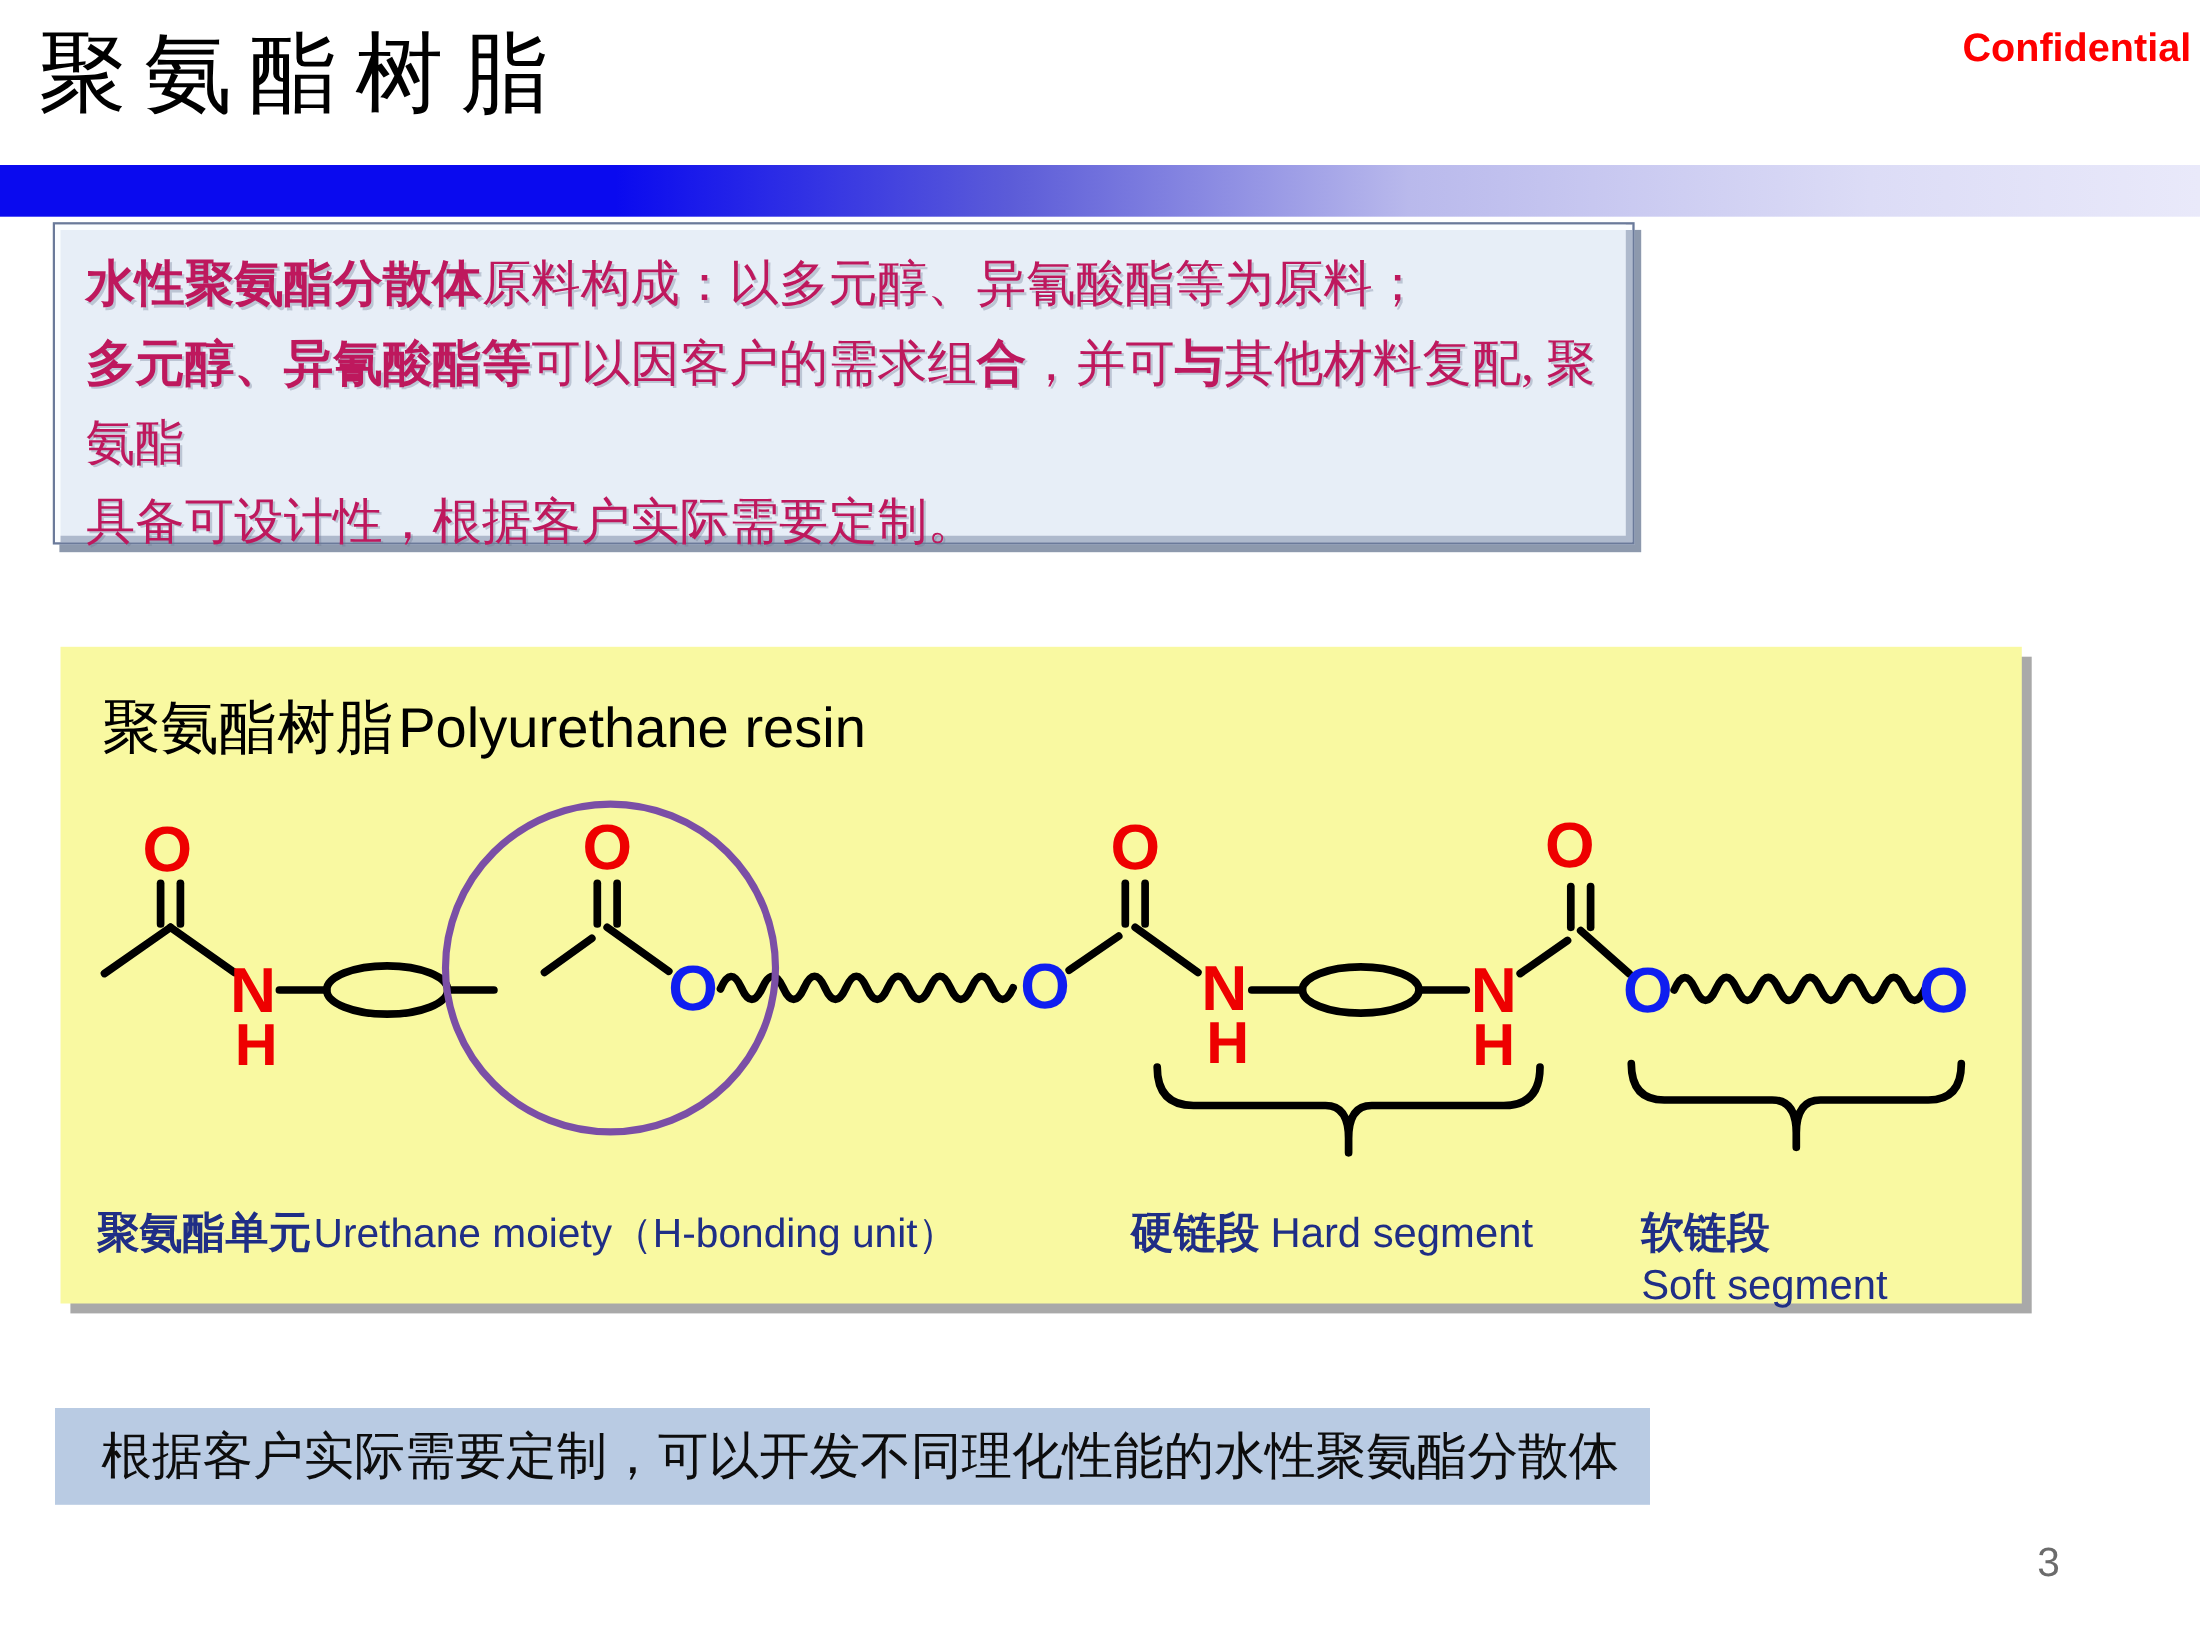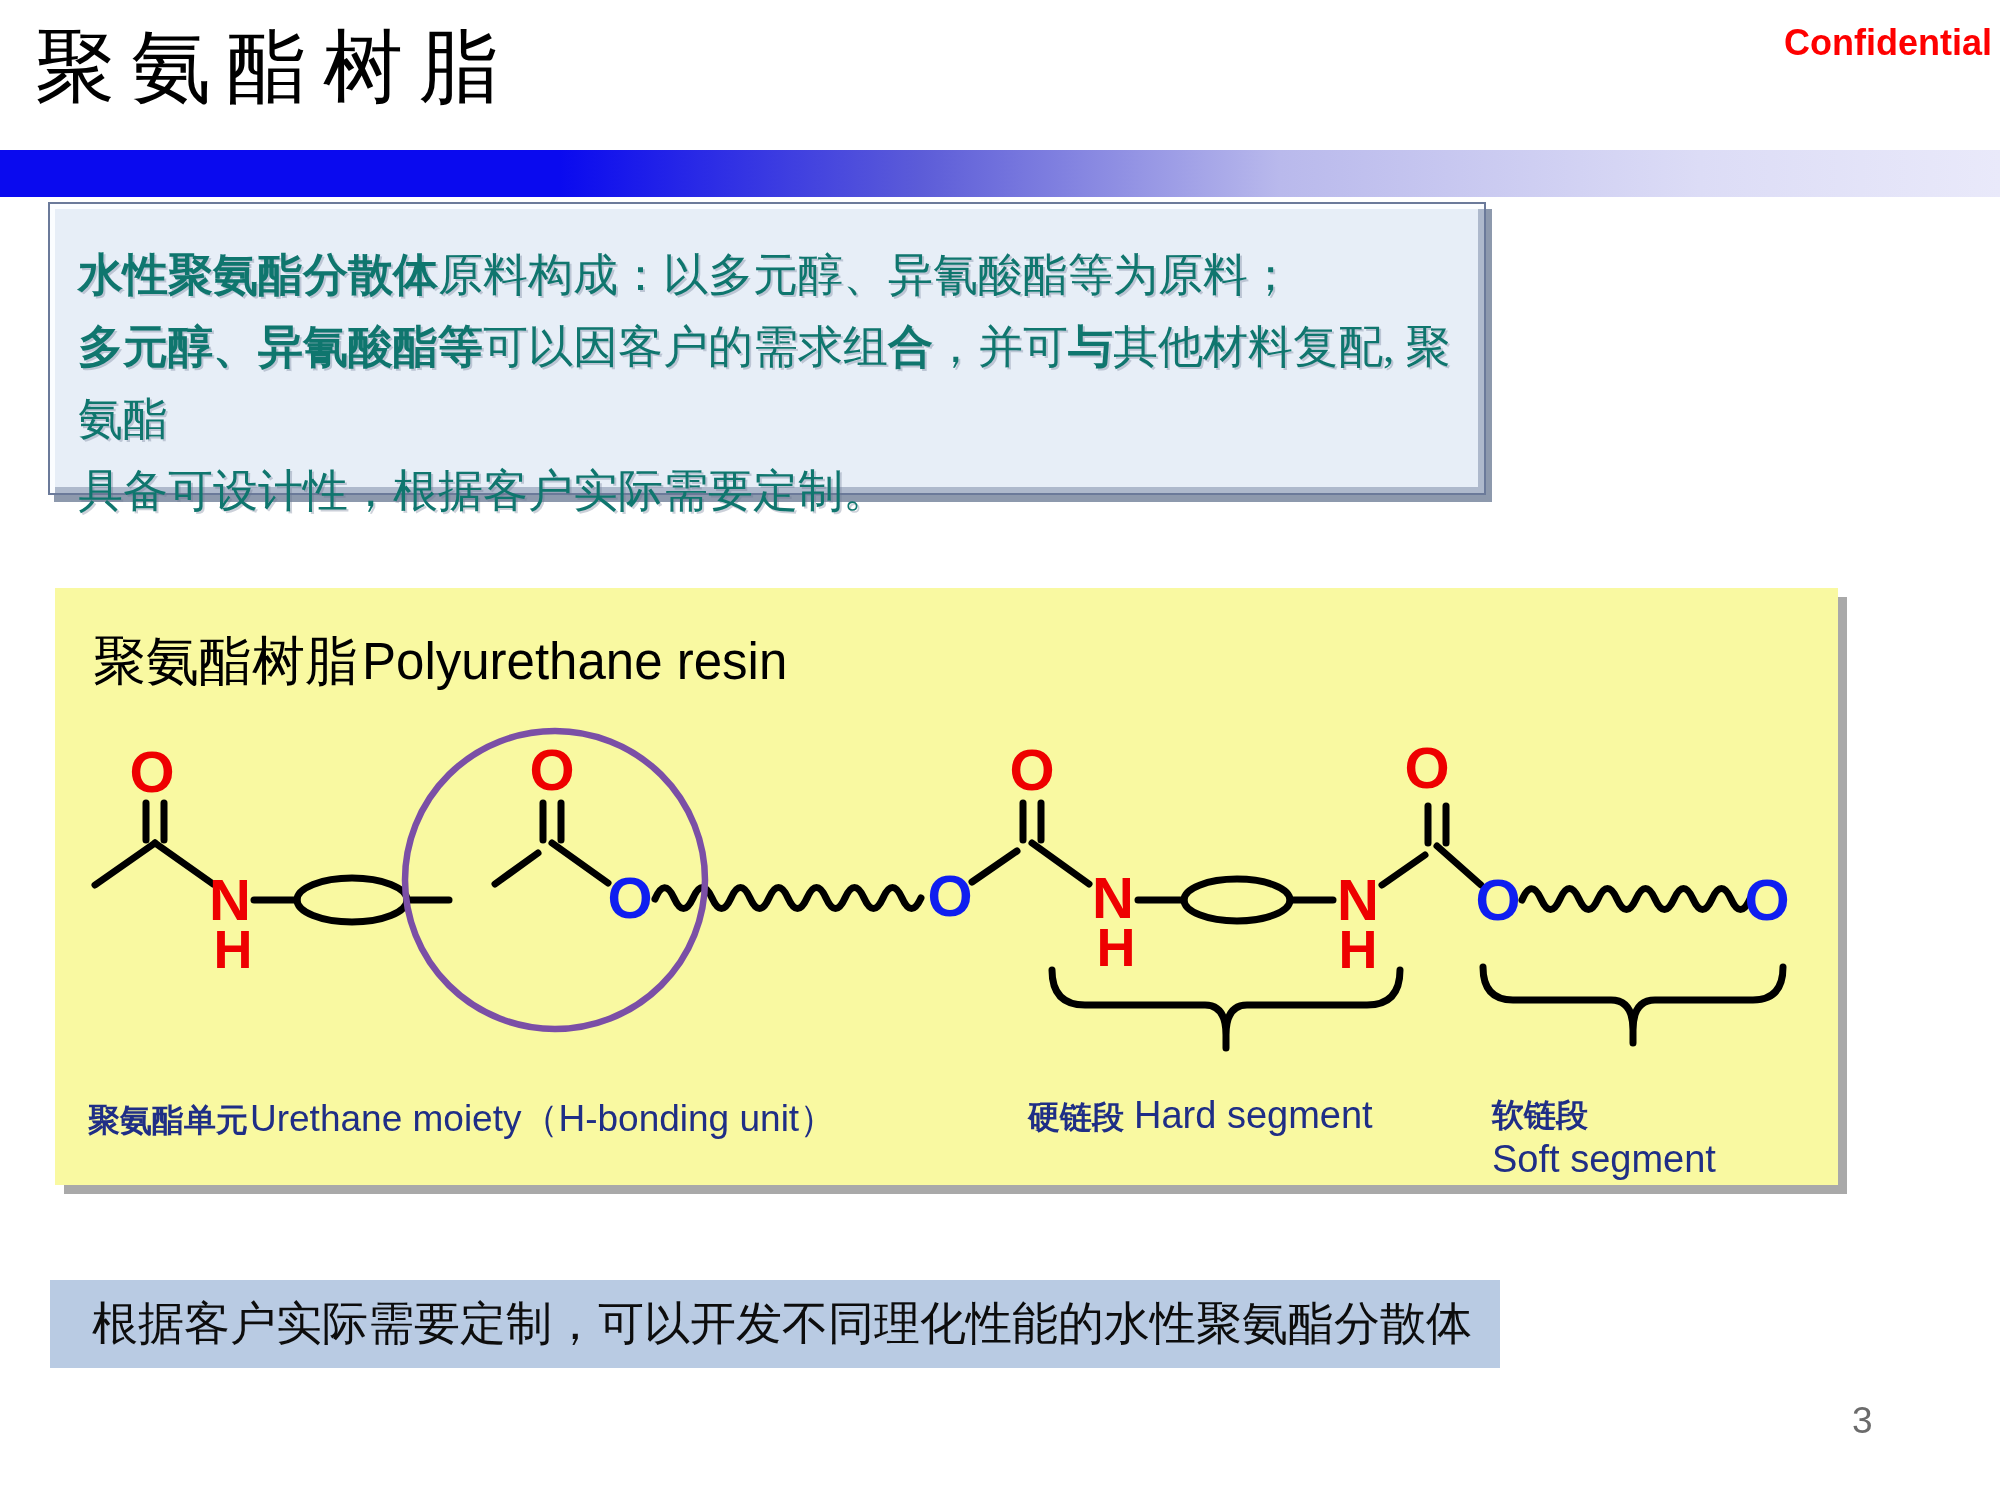--- a/index.html
+++ b/index.html
@@ -12,33 +12,33 @@
   .confidential{position:absolute;right:8px;top:22px;font-family:"Liberation Sans",sans-serif;
                 font-weight:bold;font-size:36px;}
   .gradient-bar{position:absolute;left:0;top:150px;width:2000px;height:47px;
                 background:linear-gradient(90deg,#0a0aef 0%,#0a0aef 28%,#5c5cd8 46%,
                            #b9b9ec 64%,#dcdcf6 85%,#e9e9fa 100%);}
 
   
   .info-box{position:absolute;left:48px;top:202px;width:1438px;height:293px;
             background:#e7eef7;border:2px solid #6b7a9a;box-sizing:border-box;
             box-shadow:inset 5px 5px 0 #fbfdff, inset -6px -6px 0 #aeb9cc, 6px 7px 0 #8d99ad;}
-  .info-text{padding:35px 30px 0 28px;font-size:45px;line-height:72px;color:#0f766e;
+  .info-text{padding:18px 30px 0 28px;font-size:45px;line-height:72px;color:#be185d;
              text-shadow:2px 2px 0 rgba(110,120,145,0.35);}
   .info-text .b{font-weight:bold;}
 
   
   .yellow-panel{position:absolute;left:55px;top:588px;width:1783px;height:597px;
                 background:#f9f9a1;box-shadow:9px 9px 0 #a9a9a9;}
   .panel-title{position:absolute;left:38px;top:38px;white-space:nowrap;}
   .panel-title .zh{font-size:53px;color:#000;}
   .panel-title .en{font-family:"Liberation Sans",sans-serif;font-size:51px;color:#000;}
   .structure-svg{position:absolute;left:0;top:0;width:1783px;height:597px;}
   .seg-label{position:absolute;display:flex;align-items:baseline;white-space:nowrap;}
-  .seg-label .zh{font-family:"Liberation Sans",sans-serif;font-weight:bold;font-size:32px;}
+  .seg-label .zh{font-family:"Liberation Sans",sans-serif;font-weight:bold;font-size:39px;}
   .seg-label .en{font-family:"Liberation Sans",sans-serif;font-size:38px;margin-left:10px;text-align:right;}
   .label-urethane{left:33px;top:506px;}
   .label-urethane .en{margin-left:2px;font-size:37px;}
   .label-hard{left:973px;top:506px;}
   .label-soft{left:1427px;top:506px;flex-direction:column;}
 
   
   .bottom-bar{position:absolute;left:50px;top:1280px;width:1450px;height:88px;
               background:#b9cbe3;}
   .bottom-bar .txt{padding-left:42px;font-size:46px;line-height:88px;color:#0d0d0d;white-space:nowrap;}

